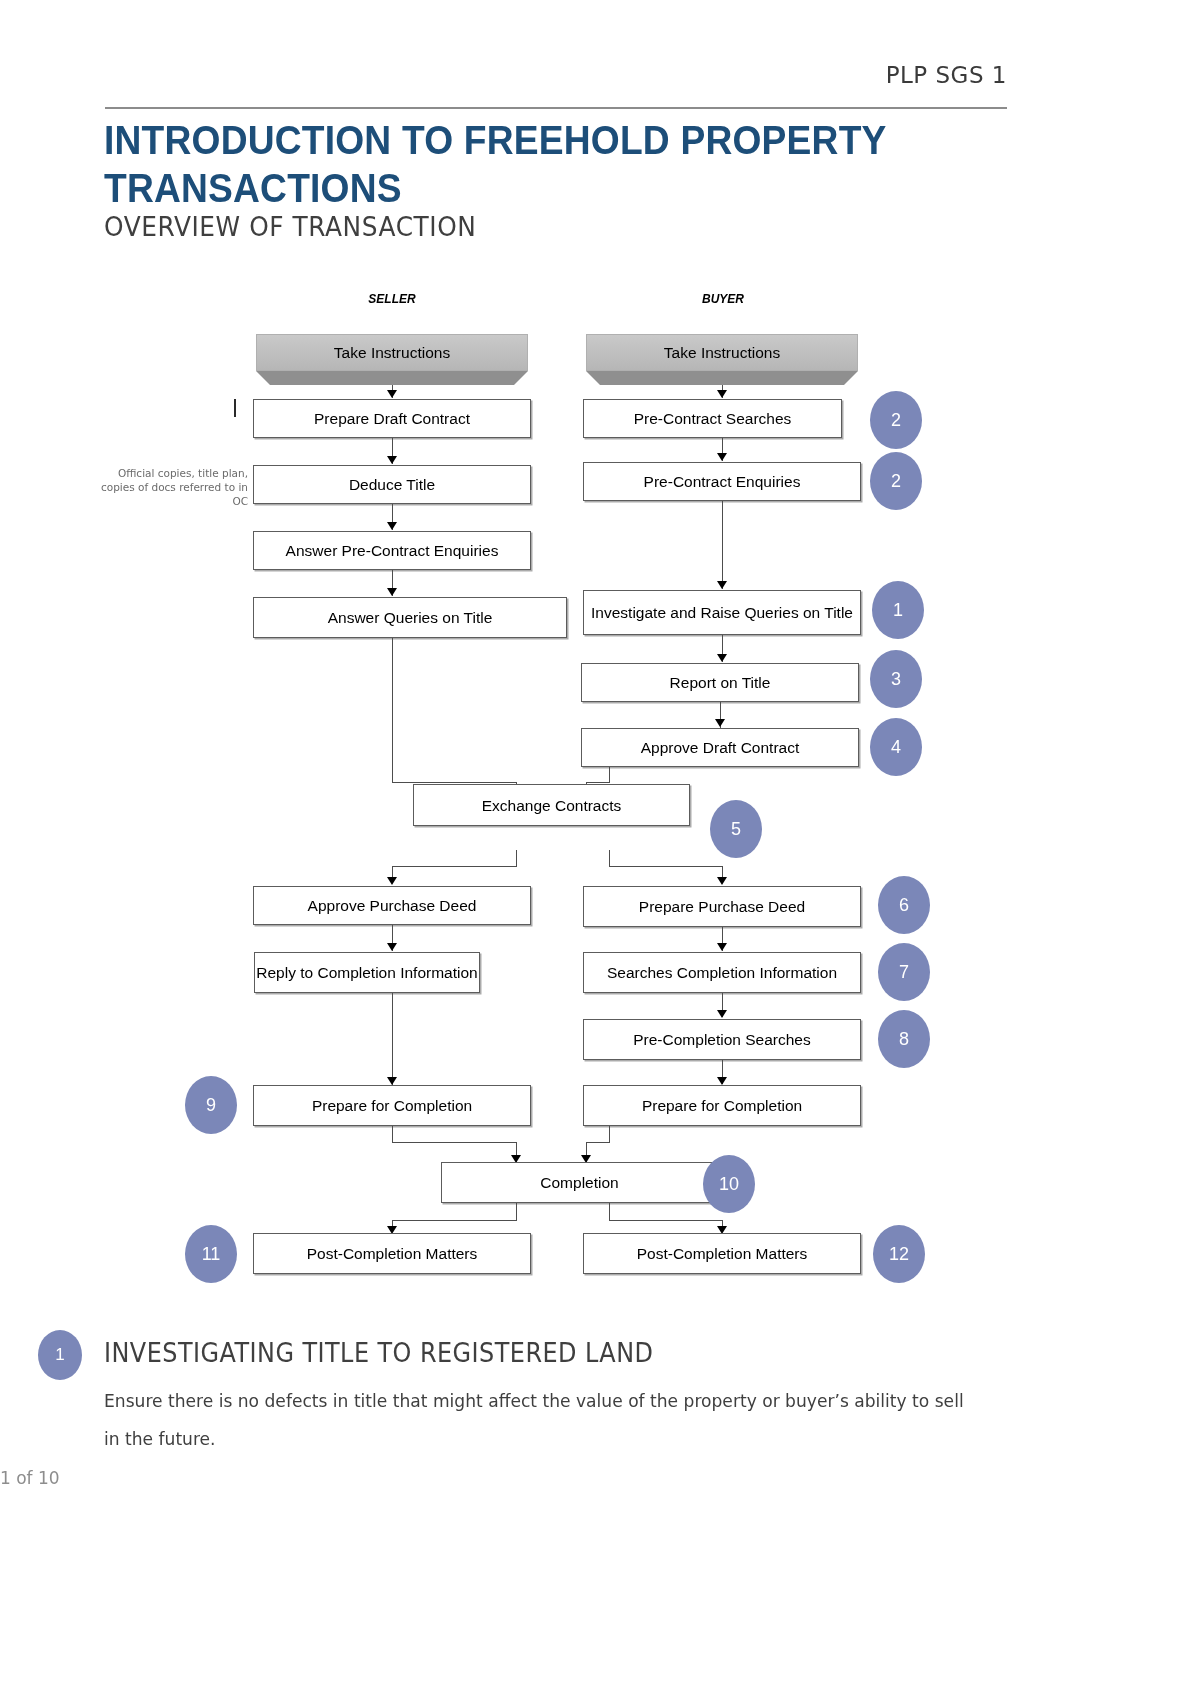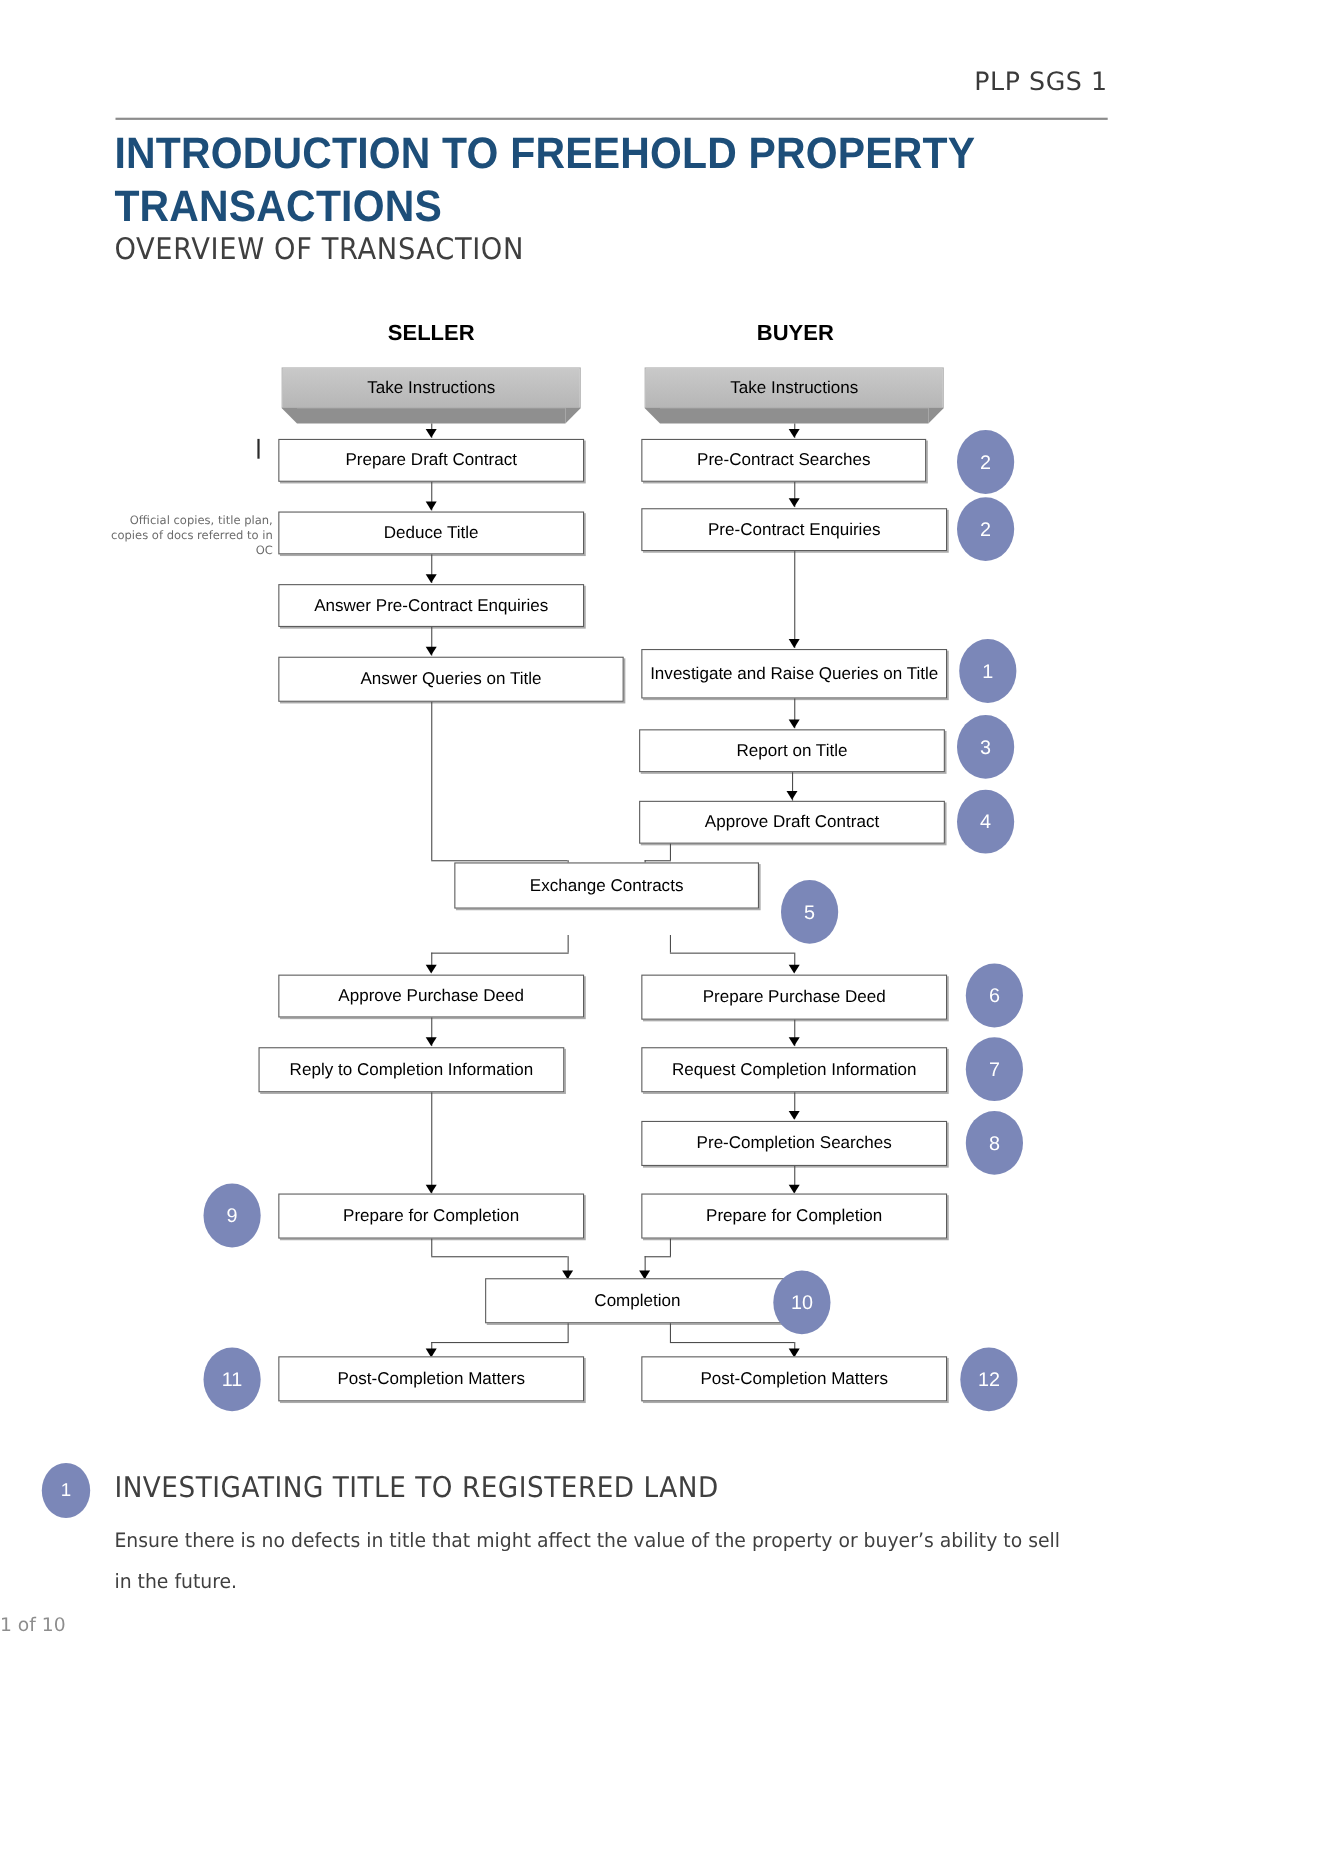--- a/index.html
+++ b/index.html
@@ -34,22 +34,22 @@
   .doc-subtitle {
     position:absolute; left:104px; top:211px;
     font-size:27px; color:#3f3f3f; letter-spacing:.6px;
     font-family:"DejaVu Sans", sans-serif;
     transform:scaleX(.92); transform-origin:left top;
   }
 
   
   .chart { position:absolute; left:0; top:0; width:1200px; height:1330px; }
   .col-head {
-    position:absolute; font-size:20px; font-weight:bold; color:#000;
-    text-align:center; width:280px;
+    position:absolute; font-size:12px; font-weight:bold; color:#000;
+    text-align:center; width:280px;font-style:italic;
   }
   .node {
     position:absolute;
     border:1px solid #5c5c5c;
     background:#ffffff;
     font-size:15.5px; color:#000;
     display:flex; align-items:center; justify-content:center;
     text-align:center; line-height:19px;
     box-shadow:1.5px 1.5px 0 rgba(0,0,0,.33);
   }
@@ -201,35 +201,35 @@
 
     <div class="vline" style="left:609px; top:850px; height:16px;"></div>
     <div class="hline" style="left:609px; top:866px; width:113px;"></div>
     <div class="vline" style="left:722px; top:866px; height:15px;"></div>
     <div class="arrow" style="left:717px; top:877px;"></div>
 
     <div class="node" style="left:253px; top:886px; width:278px; height:39px;">Approve Purchase Deed</div>
     <div class="vline" style="left:392px; top:925px; height:26px;"></div>
     <div class="arrow" style="left:387px; top:943px;"></div>
 
-    <div class="node" style="left:235px; top:952px; width:278px; height:41px;">Reply to Completion Information</div>
+    <div class="node" style="left:254px; top:952px; width:226px; height:41px;">Reply to Completion Information</div>
     <div class="vline" style="left:392px; top:993px; height:92px;"></div>
     <div class="arrow" style="left:387px; top:1077px;"></div>
 
     <div class="node" style="left:253px; top:1085px; width:278px; height:41px;">Prepare for Completion</div>
     <div class="vline" style="left:392px; top:1126px; height:16px;"></div>
     <div class="hline" style="left:392px; top:1142px; width:124px;"></div>
     <div class="vline" style="left:516px; top:1142px; height:20px;"></div>
     <div class="arrow" style="left:511px; top:1155px;"></div>
 
     <div class="node" style="left:583px; top:886px; width:278px; height:41px;">Prepare Purchase Deed</div>
     <div class="vline" style="left:722px; top:927px; height:24px;"></div>
     <div class="arrow" style="left:717px; top:943px;"></div>
 
-    <div class="node" style="left:583px; top:952px; width:278px; height:41px;">Request Completion Information</div>
+    <div class="node" style="left:583px; top:952px; width:278px; height:41px;">Searches Completion Information</div>
     <div class="vline" style="left:722px; top:993px; height:24px;"></div>
     <div class="arrow" style="left:717px; top:1010px;"></div>
 
     <div class="node" style="left:583px; top:1019px; width:278px; height:41px;">Pre-Completion Searches</div>
     <div class="vline" style="left:722px; top:1060px; height:24px;"></div>
     <div class="arrow" style="left:717px; top:1077px;"></div>
 
     <div class="node" style="left:583px; top:1085px; width:278px; height:41px;">Prepare for Completion</div>
     <div class="vline" style="left:609px; top:1126px; height:16px;"></div>
     <div class="hline" style="left:586px; top:1142px; width:24px;"></div>

